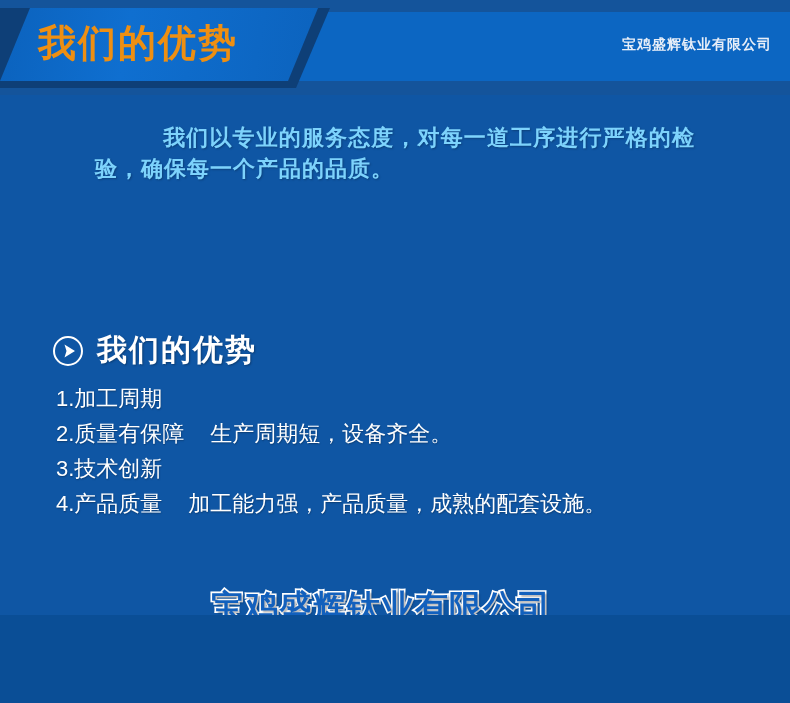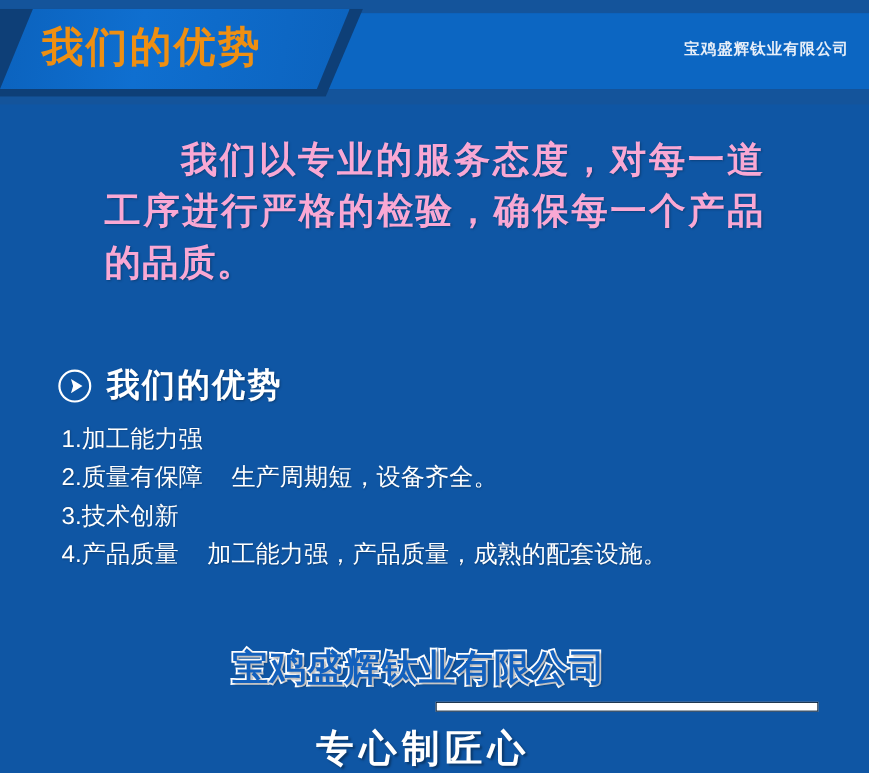--- a/index.html
+++ b/index.html
@@ -7,21 +7,21 @@
     padding: 0;
     background: #0a4e96;
   }
   body {
     font-family: "Liberation Sans", "DejaVu Sans", sans-serif;
   }
 
   #page {
     position: relative;
     width: 790px;
-    height: 703px;
+    height: 615px;
     overflow: hidden;
     background: #0f56a4;
   }
 
   
   #header {
     position: absolute;
     left: 0;
     top: 0;
     width: 790px;
@@ -83,22 +83,22 @@
     white-space: nowrap;
     font-family: "Liberation Serif", "DejaVu Serif", serif;
   }
 
   
   #statement {
     position: absolute;
     left: 95px;
     top: 122px;
     width: 600px;
-    color: #f9a8d4;
-    font-size: 33px;
+    color: #7dd3fc;
+    font-size: 22px;
     font-weight: bold;
     line-height: 1.42;
     letter-spacing: 1px;
     text-align: justify;
     text-shadow: 1px 1px 2px rgba(0,0,0,0.25);
   }
   #statement .indent { display: inline-block; width: 68px; }
 
   
   #section-head {
@@ -220,21 +220,21 @@
     <svg class="play-icon" viewBox="0 0 32 32">
       <circle cx="16" cy="16" r="14" fill="none" stroke="#ffffff" stroke-width="2"></circle>
       <path d="M12.5 9.5 L23 16 L12.5 22.5 L14.5 16 Z" fill="#ffffff"></path>
     </svg>
     <span class="section-title">我们的优势</span>
   </div>
 
   <div id="adv-list">
     <div class="adv-row">
       <span class="adv-num">1.</span>
-      <span class="adv-label">加工能力强</span>
+      <span class="adv-label">加工周期</span>
     </div>
     <div class="adv-row">
       <span class="adv-num">2.</span>
       <span class="adv-label">质量有保障</span>
       <span class="adv-desc">生产周期短，设备齐全。</span>
     </div>
     <div class="adv-row">
       <span class="adv-num">3.</span>
       <span class="adv-label">技术创新</span>
     </div>

